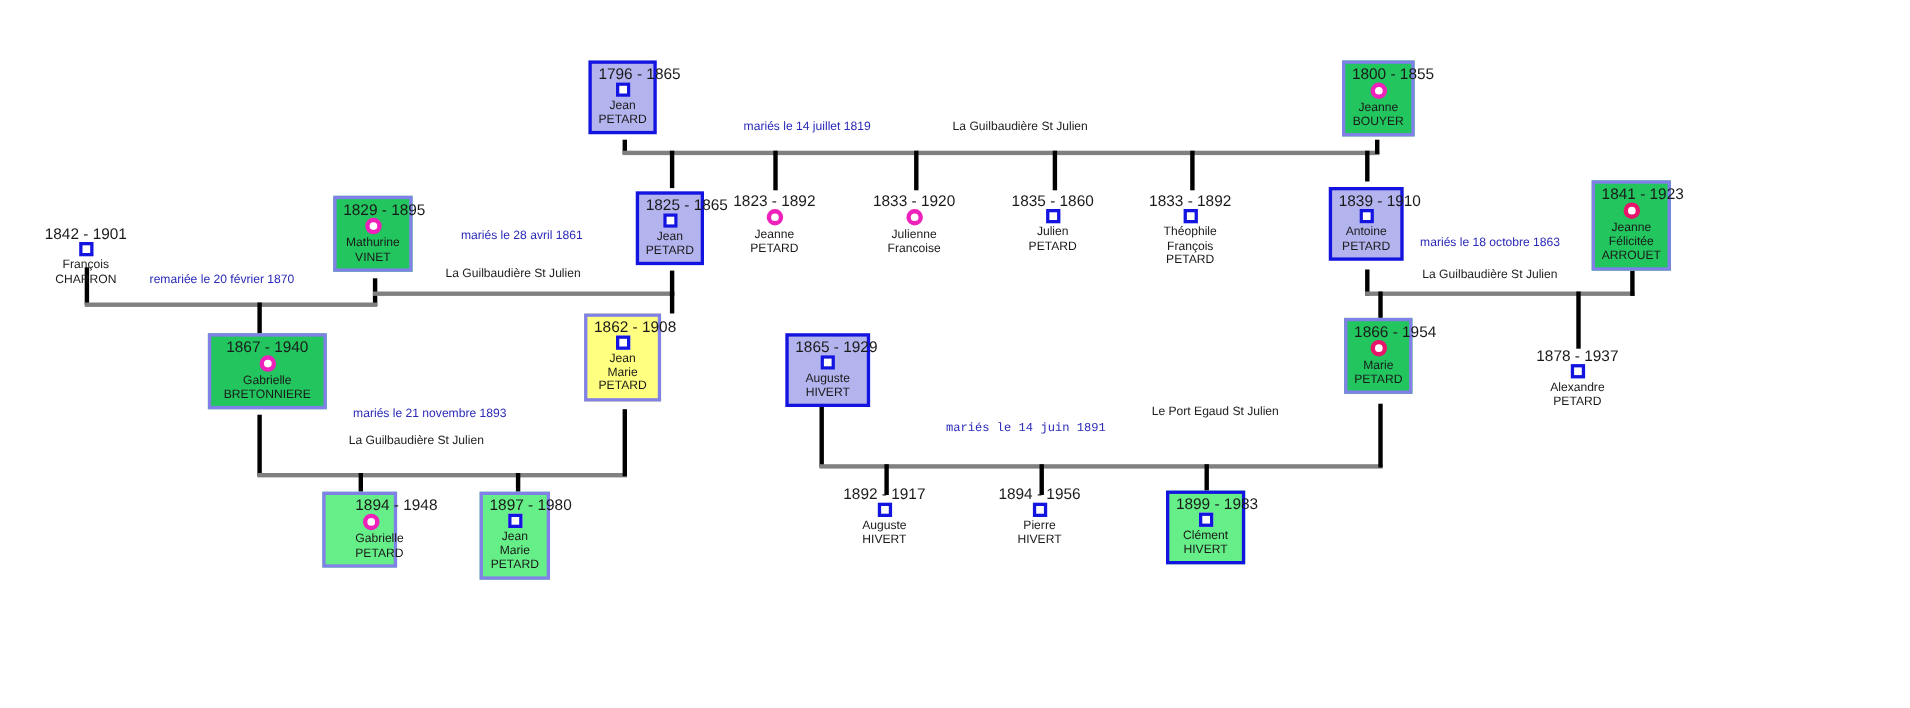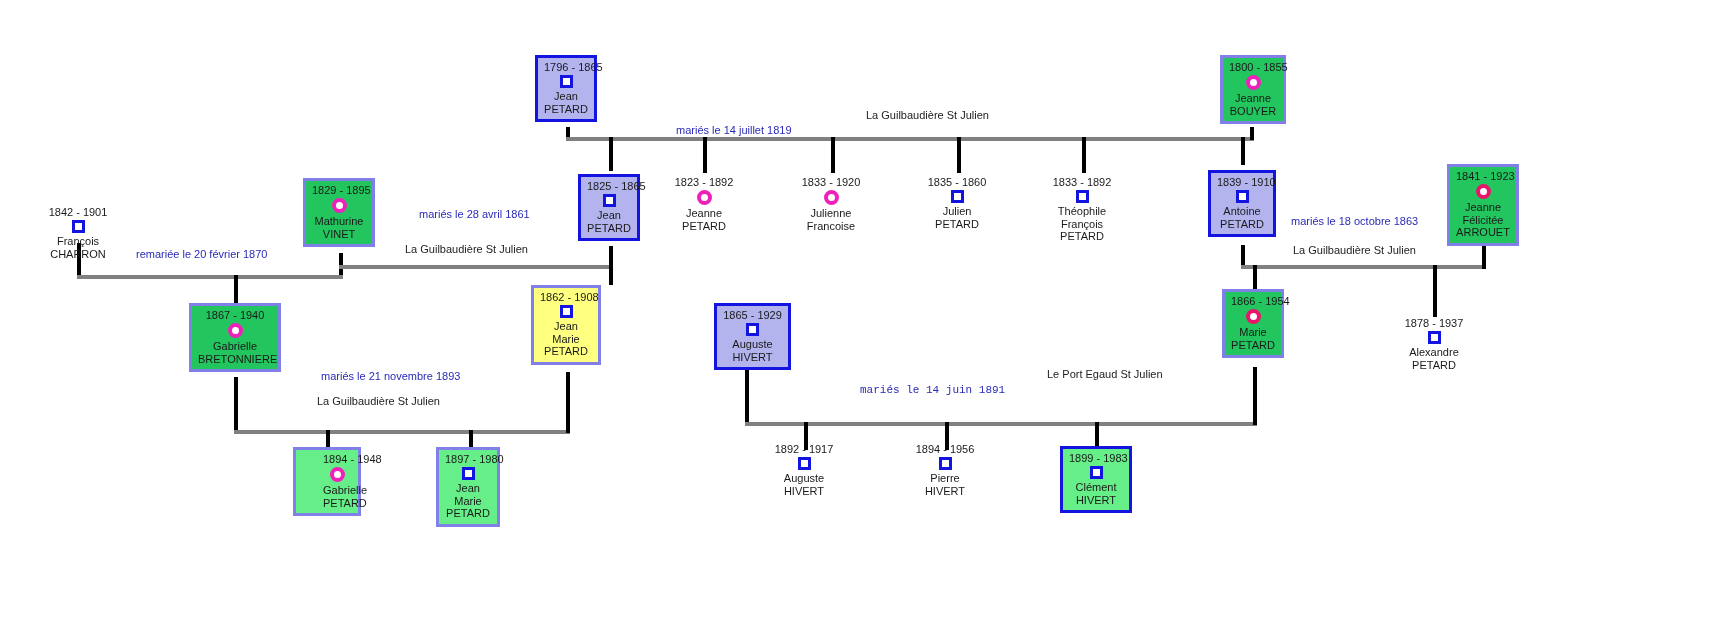--- a/index.html
+++ b/index.html
@@ -6,21 +6,21 @@
   body{font-family:"Liberation Sans",sans-serif;}
   #canvas{position:relative;width:1736px;height:644px;background:#ffffff;overflow:hidden;}
 
   
   .line{position:absolute;background:#000000;}
   .line.v{width:4px;}
   .line.h{height:4px;background:#808080;}
 
   
   .person{position:absolute;box-sizing:border-box;text-align:center;}
-  .person .years{font-size:11px;color:#1a1a1a;line-height:12px;white-space:nowrap;}
+  .person .years{font-size:14px;color:#1a1a1a;line-height:12px;white-space:nowrap;}
   .person .nm{font-size:11px;color:#1a1a1a;line-height:12.5px;white-space:nowrap;}
   .person .sym{margin:2px auto 2px auto;}
 
   .card{border:3px solid;padding:3px 6px 4px 6px;}
   .card.male-blue{background:#b3b3ee;border-color:#1414e0;}
   .card.female-yellow{background:#22c55e;border-color:#8080e8;}
   .card.male-yellow{background:#ffff80;border-color:#8080e8;}
   .card.green-f{background:#66ee88;border-color:#8080e8;padding-left:27px;}
   .card.green-m{background:#66ee88;border-color:#8080e8;}
   .card.green-focus{background:#66ee88;border-color:#1414e0;}
@@ -161,21 +161,21 @@
   </div>
 
   <div class="person card male-yellow" style="left:531px;top:285px;width:70px;">
     <div class="years">1862 - 1908</div>
     <div class="sym sq"></div>
     <div class="nm">Jean</div>
     <div class="nm">Marie</div>
     <div class="nm">PETARD</div>
   </div>
 
-  <div class="person card female-yellow" style="left:189px;top:303px;width:92px;">
+  <div class="person card female-yellow" style="left:189px;top:303px;width:108px;">
     <div class="years">1867 - 1940</div>
     <div class="sym circ"></div>
     <div class="nm">Gabrielle</div>
     <div class="nm">BRETONNIERE</div>
   </div>
 
   <div class="person card male-blue" style="left:714px;top:303px;width:77px;">
     <div class="years">1865 - 1929</div>
     <div class="sym sq"></div>
     <div class="nm">Auguste</div>
@@ -225,21 +225,21 @@
     <div class="nm">HIVERT</div>
   </div>
 
   <div class="person card green-focus" style="left:1060px;top:446px;width:72px;">
     <div class="years">1899 - 1983</div>
     <div class="sym sq"></div>
     <div class="nm">Clément</div>
     <div class="nm">HIVERT</div>
   </div>
 
-  <div class="ann date" style="left:676px;top:124px;">mariés le 14 juillet 1819</div>
+  <div class="ann date" style="left:676px;top:109px;">mariés le 14 juillet 1819</div>
   <div class="ann place" style="left:866px;top:109px;">La Guilbaudière St Julien</div>
 
   <div class="ann date" style="left:419px;top:208px;">mariés le 28 avril 1861</div>
   <div class="ann place" style="left:405px;top:243px;">La Guilbaudière St Julien</div>
 
   <div class="ann date" style="left:136px;top:248px;">remariée le 20 février 1870</div>
 
   <div class="ann date" style="left:1291px;top:215px;">mariés le 18 octobre 1863</div>
   <div class="ann place" style="left:1293px;top:244px;">La Guilbaudière St Julien</div>
 

